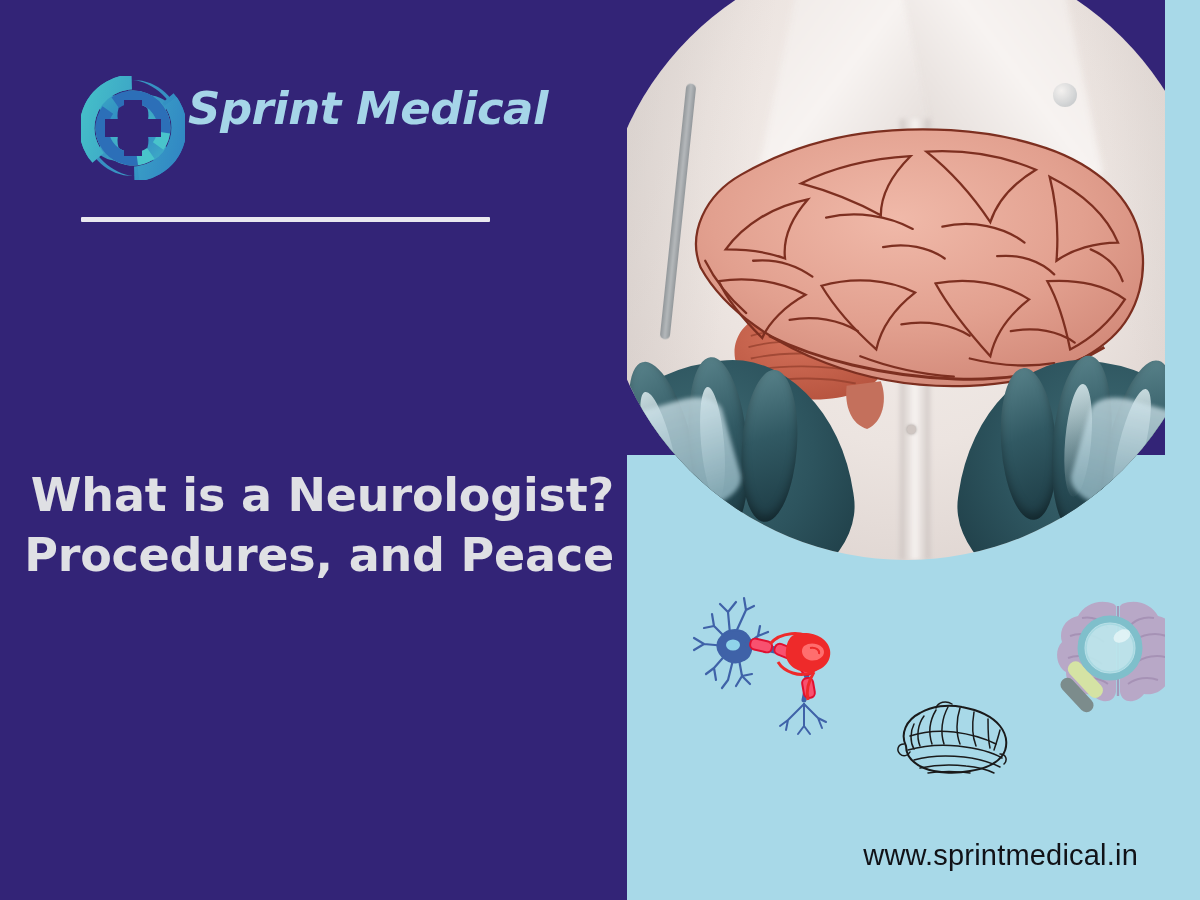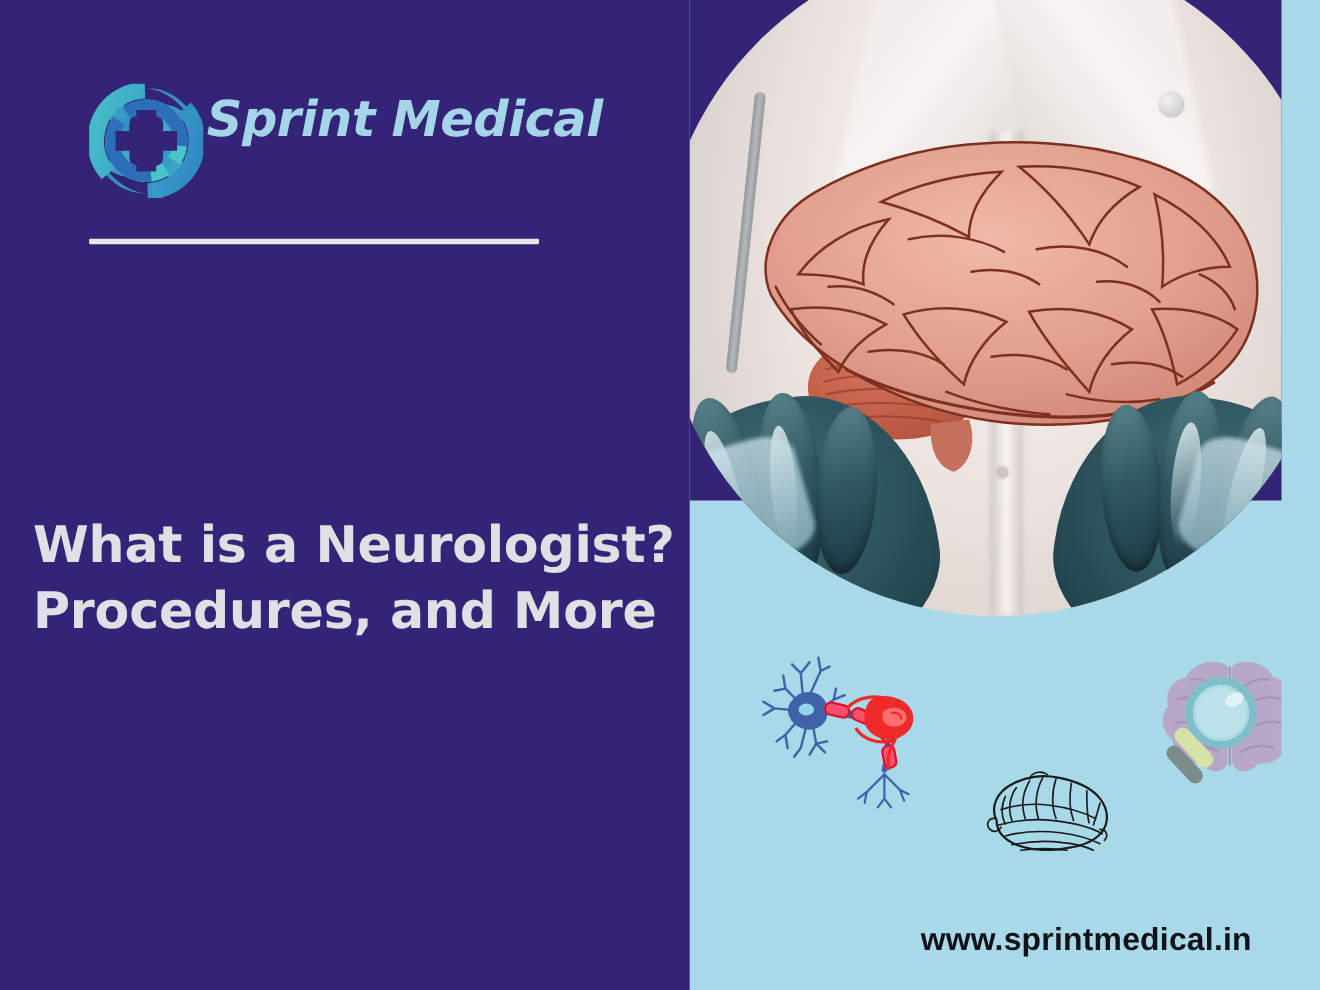--- a/index.html
+++ b/index.html
@@ -131,34 +131,34 @@
     font-size:17px; font-weight:400; color:#9fc6dd;
     letter-spacing:6.2px; white-space:nowrap;
   }
   .logo-divider {
     position:absolute; left:81px; top:217px; width:409px; height:5px;
     background:#e9e8ef; border-radius:1px;
   }
 
   
   .headline {
-    position:absolute; left:30px; top:466px; width:600px;
-    text-align:left;
+    position:absolute; left:14px; top:466px; width:600px;
+    text-align:right;
     font-size:46px; line-height:1.30; font-weight:700;
     color:#dfe0e4; letter-spacing:-0.2px;
     font-family:"DejaVu Sans","Liberation Sans",sans-serif;
   }
   .headline .l1 { display:block; }
   .headline .l2 { display:block; }
   .headline .l3 { display:block; }
 
   
   .website {
     position:absolute; right:27px; bottom:28px;
-    font-size:29px; font-weight:700; color:#111217;
+    font-size:29px; font-weight:400; color:#111217;
     letter-spacing:.2px; white-space:nowrap;
   }
 
   
   .neuron-ill  { position:absolute; left:684px; top:588px; width:170px; height:165px; }
   .brain-line  { position:absolute; left:884px; top:694px; width:135px; height:100px; }
   .mag-brain   { position:absolute; left:1052px; top:592px; width:132px; height:126px; }
   .neuron-ill svg, .brain-line svg, .mag-brain svg { width:100%; height:100%; display:block; }
 </style>
 </head>
@@ -308,21 +308,21 @@
           <circle cx="52" cy="52" r="31" fill="none" stroke="#2C6FB8" stroke-width="13" stroke-dasharray="72 40" transform="rotate(235 52 52)"></circle>
         </g>
       </svg>
     </div>
     <div class="logo-name">Sprint Medical</div>
   </div>
   <div class="logo-divider"></div>
 
   <div class="headline">
     <span class="l1">What is a Neurologist?</span>
-    <span class="l3">Procedures, and More</span>
+    <span class="l3">Procedures, and Peace</span>
   </div>
 
   <div class="neuron-ill">
     <svg viewBox="0 0 170 165">
       <g stroke="#3F62A8" fill="none" stroke-linecap="round">
 
         <g stroke-width="2.2">
           <path d="M44 52 L30 38 M30 38 L20 40 M30 38 L28 26"></path>
           <path d="M46 46 L44 24 M44 24 L36 16 M44 24 L52 14"></path>
           <path d="M52 44 L62 22 M62 22 L70 18 M62 22 L60 10"></path>

